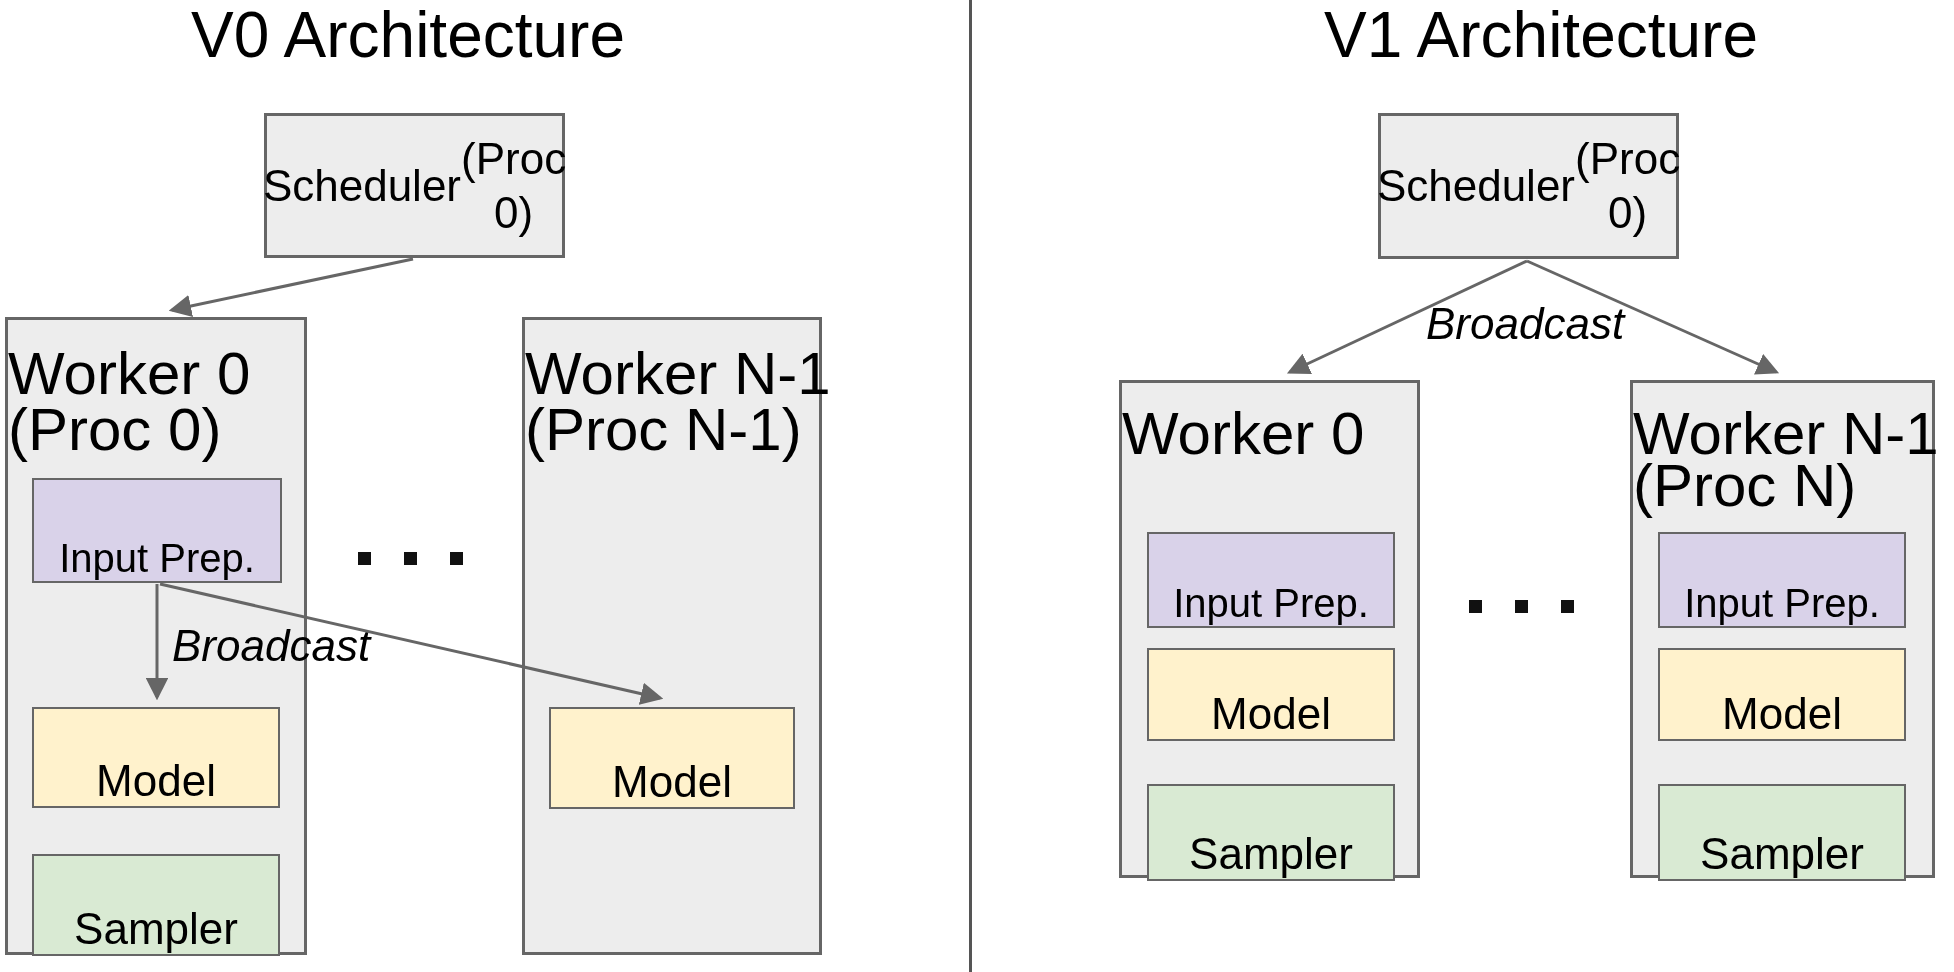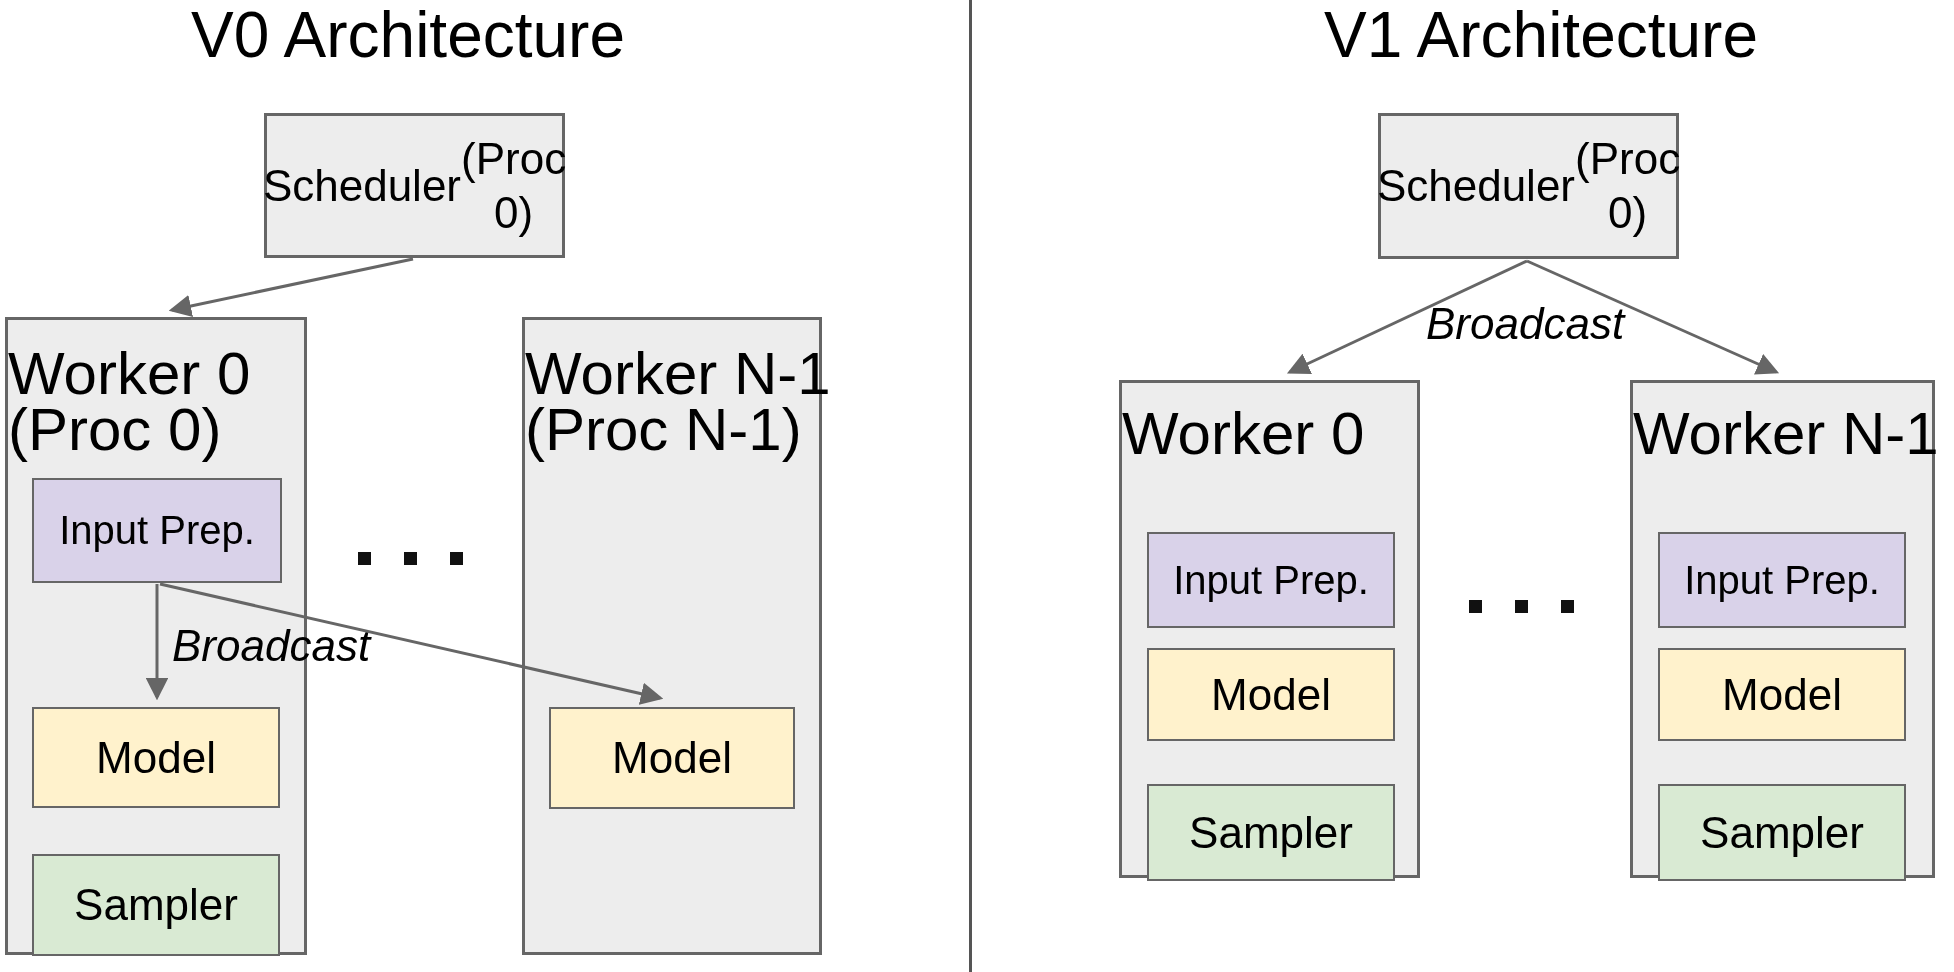--- a/index.html
+++ b/index.html
@@ -27,21 +27,21 @@
   }
   .scheduler-box{
     display:flex;flex-direction:row;align-items:center;justify-content:center;
     font-size:44px;line-height:54px;text-align:center;
   }
   .worker-title{text-align:left;font-size:60px;white-space:nowrap;}
   .v0 .worker-title{padding-top:26px;line-height:56px;}
   .v1 .worker-title{padding-top:25px;line-height:52px;}
   .module-box{
     position:absolute;border:2.5px solid var(--box-border);box-sizing:border-box;
-    display:flex;align-items:center;justify-content:center;
+    display:flex;align-items:flex-end;justify-content:center;
     font-size:44px;white-space:nowrap;
   }
   .module-input{background:var(--input-prep-fill);font-size:40px;}
   .module-model{background:var(--model-fill);}
   .module-sampler{background:var(--sampler-fill);margin-top:26px;}
   .broadcast-label{
     position:absolute;font-size:44px;line-height:48px;white-space:nowrap;color:var(--text);font-style:italic;
   }
   .dots{position:absolute;display:flex;gap:33px;}
   .dots .dot{width:13px;height:13px;background:#111111;display:block;}
@@ -128,20 +128,21 @@
 
     <div class="dots" style="left:1469px;top:600px;" aria-label=". . .">
       <span class="dot"></span>
       <span class="dot"></span>
       <span class="dot"></span>
     </div>
 
     <div class="gray-box" style="left:1630px;top:380px;width:305px;height:498px;">
       <div class="worker-title">
         <div>Worker N-1</div>
+        <div>(Proc N)</div>
       </div>
     </div>
     <div class="module-box module-input" style="left:1658px;top:532px;width:248px;height:96px;">
       <span>Input Prep.</span>
     </div>
     <div class="module-box module-model" style="left:1658px;top:648px;width:248px;height:93px;">
       <span>Model</span>
     </div>
     <div class="module-box module-sampler" style="left:1658px;top:758px;width:248px;height:97px;">
       <span>Sampler</span>

